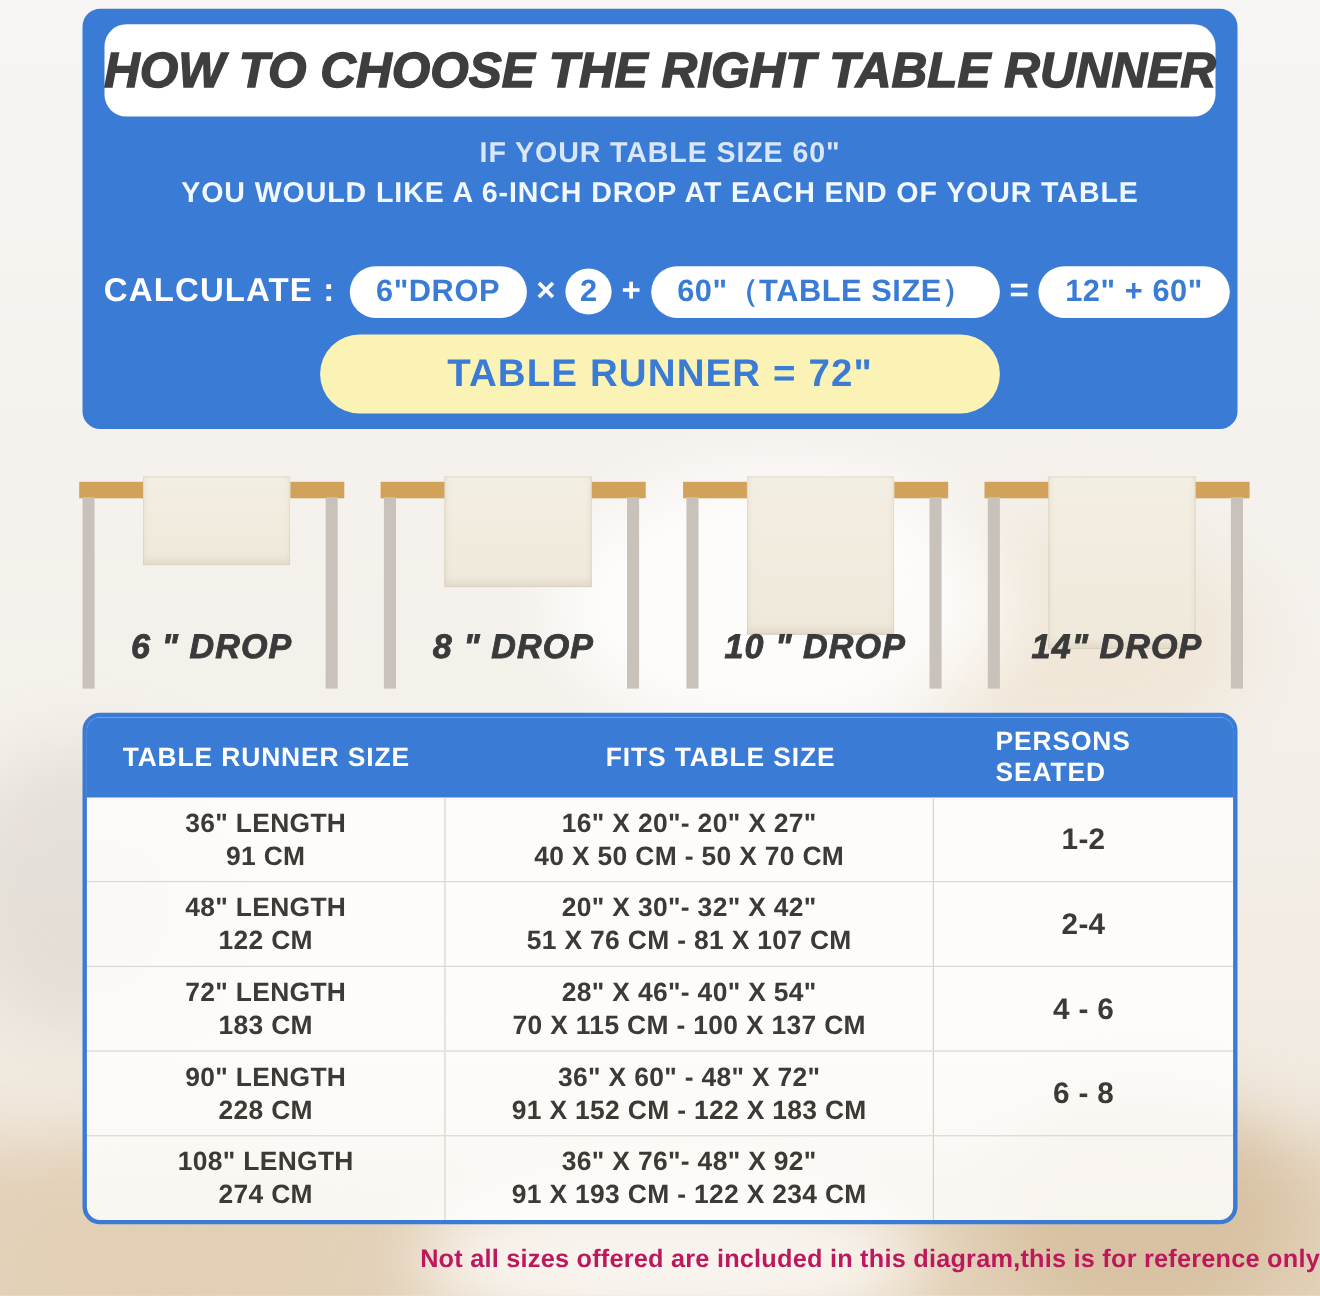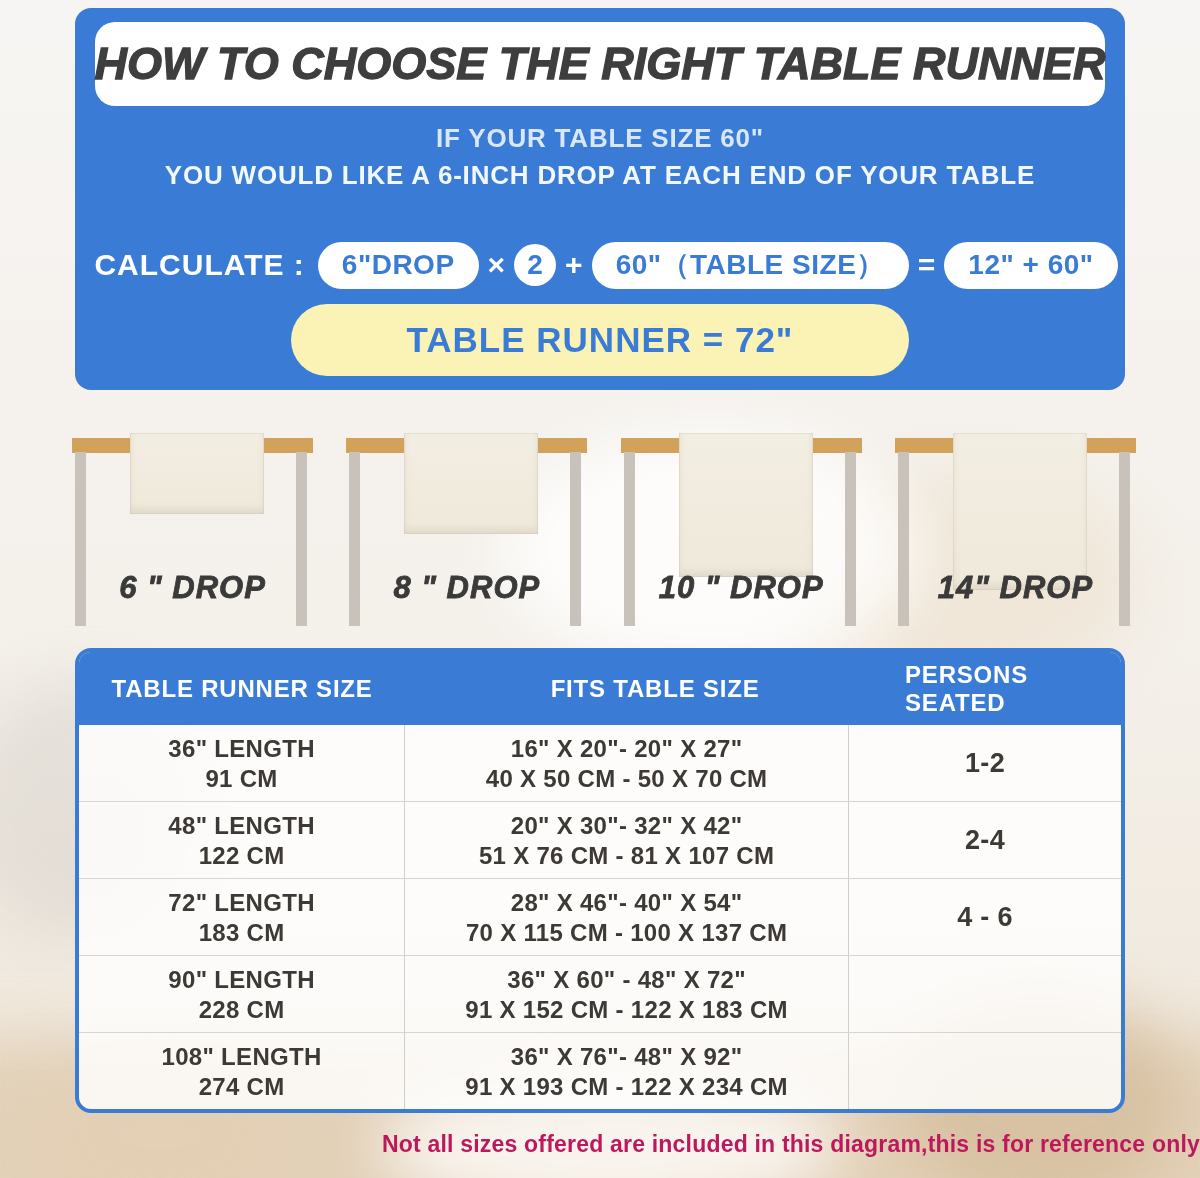--- a/index.html
+++ b/index.html
@@ -203,20 +203,23 @@
 
     <div class="srow">
       <div class="scell c1">
         <div class="line">90" LENGTH</div>
         <div class="line">228 CM</div>
       </div>
       <div class="scell c2">
         <div class="line">36" X 60" - 48" X 72"</div>
         <div class="line">91 X 152 CM - 122 X 183 CM</div>
       </div>
+      <div class="scell c3">
+        <div class="line">6 - 8</div>
+      </div>
     </div>
 
     <div class="srow">
       <div class="scell c1">
         <div class="line">108" LENGTH</div>
         <div class="line">274 CM</div>
       </div>
       <div class="scell c2">
         <div class="line">36" X 76"- 48" X 92"</div>
         <div class="line">91 X 193 CM - 122 X 234 CM</div>

